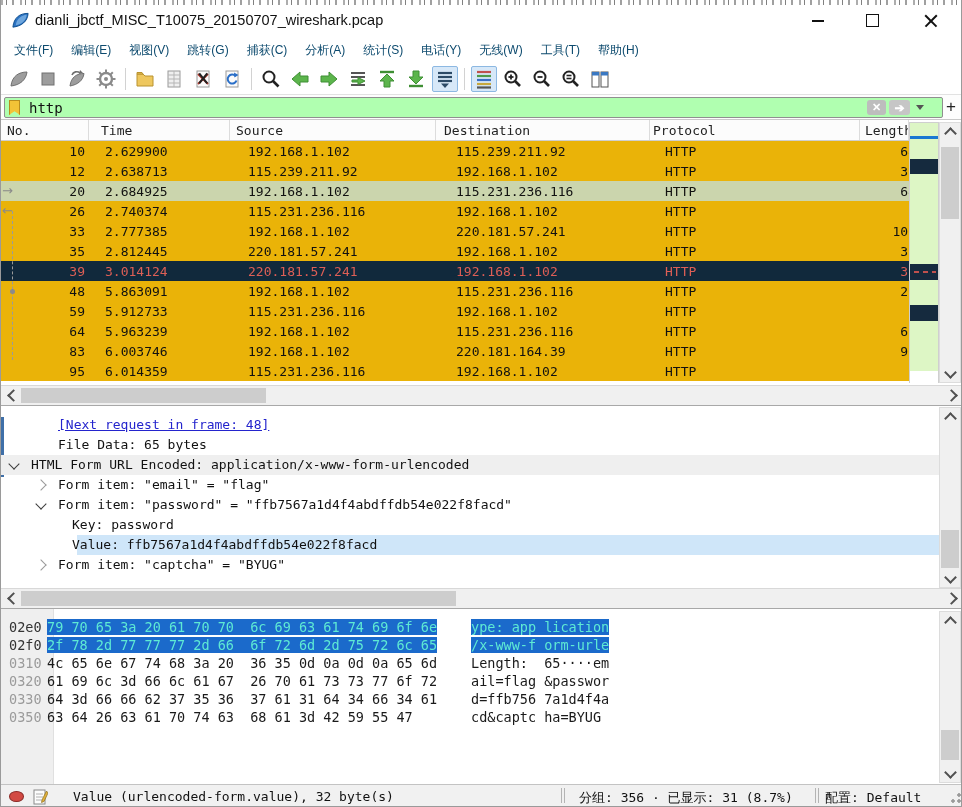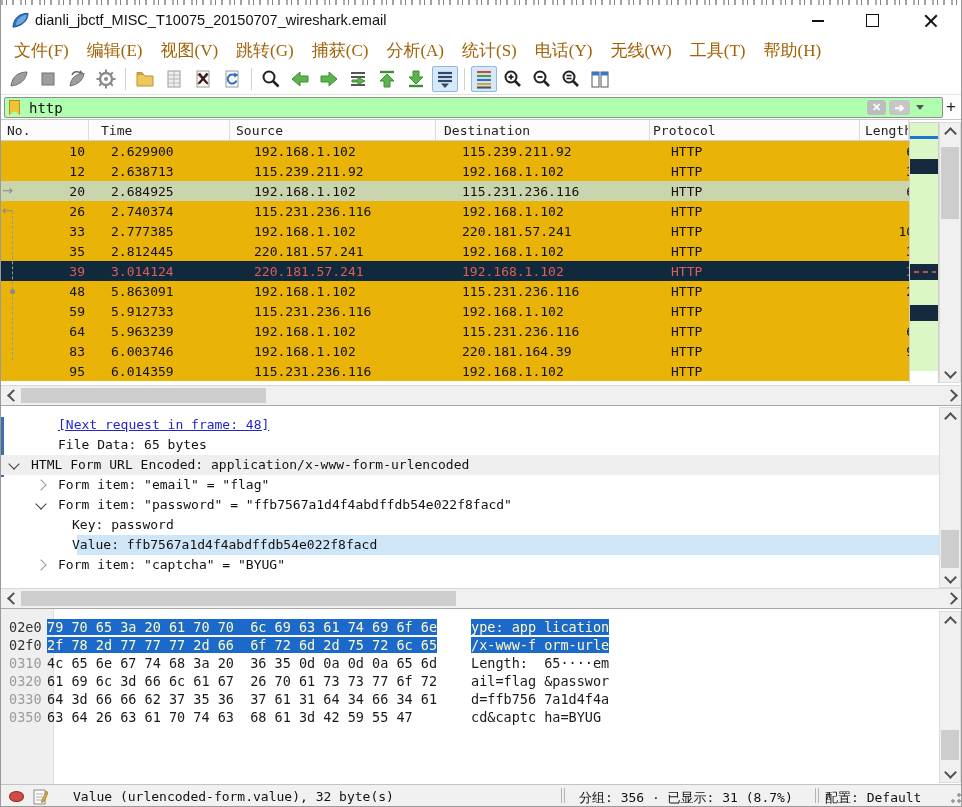--- a/index.html
+++ b/index.html
@@ -14,21 +14,21 @@
   .appicon{position:absolute;left:10px;top:6px;}
   .title{position:absolute;left:34px;top:7px;font-size:14.5px;color:#111;}
   .wbtn{position:absolute;top:0;width:45px;height:31px;display:flex;align-items:center;justify-content:center;}
   .g-min{width:12px;height:2px;background:#111;}
   .g-max{width:11px;height:11px;border:1.5px solid #111;}
   .g-close{position:relative;width:14px;height:14px;}
   .g-close::before,.g-close::after{content:"";position:absolute;left:-1px;top:6px;width:16px;height:1.6px;background:#111;}
   .g-close::before{transform:rotate(45deg);}  .g-close::after{transform:rotate(-45deg);}
   
   .menubar{position:absolute;left:0;top:36px;width:962px;height:28px;display:flex;align-items:center;padding-left:4px;box-sizing:border-box;}
-  .mitem{padding:4px 9px;font-size:17px;color:#a16207;white-space:nowrap;font-family:Liberation Serif, serif;}
+  .mitem{padding:4px 9px;font-size:12px;color:#0c4a6e;white-space:nowrap;}
   
   .toolbar{position:absolute;left:0;top:64px;width:962px;height:30px;display:flex;align-items:center;padding-left:5px;box-sizing:border-box;}
   .tb{width:26px;height:26px;display:flex;align-items:center;justify-content:center;margin-right:3px;border:1px solid transparent;box-sizing:border-box;}
   .tb.active{background:#d7e8f8;border:1px solid #8cb8e2;border-radius:2px;}
   .tsep{width:1px;height:22px;background:#d2d2d2;margin:0 6px 0 3px;}
   
   .filterbar{position:absolute;left:0;top:94px;width:962px;height:26px;border-top:1px solid #e2e2e2;border-bottom:1px solid #c9c9c9;box-sizing:border-box;background:#fdfdfd;}
   .ffield{position:absolute;left:3px;top:2px;width:939px;height:21px;background:#b0ffb0;border:1px solid #8f8f8f;border-radius:2px;box-sizing:border-box;}
   .fbookmark{position:absolute;left:4px;top:2px;width:11px;height:15px;background:#f3c337;border:1px solid #b98d1e;box-sizing:border-box;clip-path:polygon(0 0,100% 0,100% 100%,50% 75%,0 100%);}
   .ftext{position:absolute;left:24px;top:2px;font:14px "DejaVu Sans Mono",monospace;color:#111;}
@@ -44,21 +44,21 @@
   .h-time{width:141px;padding-left:12px;}
   .h-src{width:206px;padding-left:6px;}
   .h-dst{width:214px;padding-left:8px;}
   .h-proto{width:210px;padding-left:3px;}
   .h-len{width:49px;padding-left:5px;}
   .prows{position:absolute;left:0;top:21px;width:908px;}
   .prow{display:flex;height:20px;align-items:center;background:#eab308;font:13px "DejaVu Sans Mono",monospace;color:#111;white-space:nowrap;overflow:hidden;}
   .prow.dim{background:#cbd5ad;}
   .prow.sel{background:#11293c;color:#dd5f56;}
   .c-no{width:84px;text-align:right;flex:none;}
-  .c-time{width:137px;padding-left:3px;flex:none;margin-left:23px;}
+  .c-time{width:137px;padding-left:20px;flex:none;}
   .c-src{width:200px;padding-left:6px;flex:none;}
   .c-dst{width:206px;padding-left:8px;flex:none;}
   .c-proto{width:207px;padding-left:3px;flex:none;}
   .c-len{width:44px;text-align:right;flex:none;}
   .relline{position:absolute;left:11px;top:91px;height:149px;width:0;border-left:1px dashed #9a9a9a;}
   .relmark{position:absolute;font:13px "DejaVu Sans",sans-serif;color:#8a8a8a;}
   .reldot{position:absolute;left:9px;top:169px;width:5px;height:5px;border-radius:50%;background:#8a8a8a;}
   .minimap{position:absolute;left:908px;top:2px;width:30px;height:261px;background:#ddf6c5;border:1px solid #cfcfcf;box-sizing:border-box;}
   .mm{position:absolute;left:0;width:28px;}
   
@@ -91,21 +91,21 @@
   .lvl0 .exp{left:9px;} .lvl1 .exp{left:36px;}
   
   .hexpane{position:absolute;left:0;top:608px;width:962px;height:176px;background:#fff;border-top:1px solid #a8a8a8;box-sizing:border-box;overflow:hidden;}
   .offstrip{position:absolute;left:0;top:0;width:52px;height:176px;background:#efefef;border-right:1px solid #e0e0e0;}
   .hexrows{position:absolute;left:0;top:10px;width:938px;}
   .hexrow{position:relative;height:18px;font:13.5px "DejaVu Sans Mono",monospace;white-space:pre;color:#1a1a1a;}
   .off{position:absolute;left:8px;color:#9b9b9b;}
   .off.dark{color:#333;}
   .hx{position:absolute;left:46px;}
   .asc{position:absolute;left:470px;}
-  .hx .sel,.asc .sel{background:#1b6acb;color:#fef9c3;}
+  .hx .sel,.asc .sel{background:#1b6acb;color:#5eead4;}
   
   .statusbar{position:absolute;left:0;top:784px;width:962px;height:23px;background:#f1f1f1;border-top:1px solid #c3c3c3;box-sizing:border-box;font:13px "DejaVu Sans Mono",monospace;color:#111;}
   .expert{position:absolute;left:8px;top:6px;width:15px;height:11px;border-radius:50%;background:#d24a43;border:1px solid #8c2b27;box-sizing:border-box;}
   .annot{position:absolute;left:32px;top:3px;}
   .st-sel{position:absolute;left:72px;top:4px;}
   .st-sep{position:absolute;top:3px;width:2px;height:15px;border-left:1px solid #b4b4b4;border-right:1px solid #b4b4b4;}
   .st-counts{position:absolute;left:578px;top:4px;}
   .st-prof{position:absolute;left:824px;top:4px;}
   .grip{position:absolute;right:2px;top:8px;width:12px;height:12px;background:
      radial-gradient(circle at 10px 2px,#9a9a9a 1.5px,transparent 2px),
@@ -117,21 +117,21 @@
 
 <div class="win">
 
   <div class="topstrip"></div>
 
   <div class="titlebar">
     <svg class="appicon" width="19" height="19" viewBox="0 0 20 20">
         <path d="M2 17 C3 7 9 2.5 18 2.5 C17.5 11 11 16 2 17 Z" fill="#2b72c2" stroke="#0e4d8c" stroke-width="1"></path>
         <path d="M5 15 C6 8 11 4.5 16.5 4 C16 10 11.5 14 5 15 Z" fill="#6ea6dd"></path>
       </svg>
-    <span class="title">dianli_jbctf_MISC_T10075_20150707_wireshark.email</span>
+    <span class="title">dianli_jbctf_MISC_T10075_20150707_wireshark.pcap</span>
     <div class="wbtn" style="left:794px">
         <div class="g-min"></div>
       </div>
     <div class="wbtn" style="left:849px">
         <div class="g-max"></div>
       </div>
     <div class="wbtn" style="left:907px">
         <div class="g-close"></div>
       </div>
   </div>

